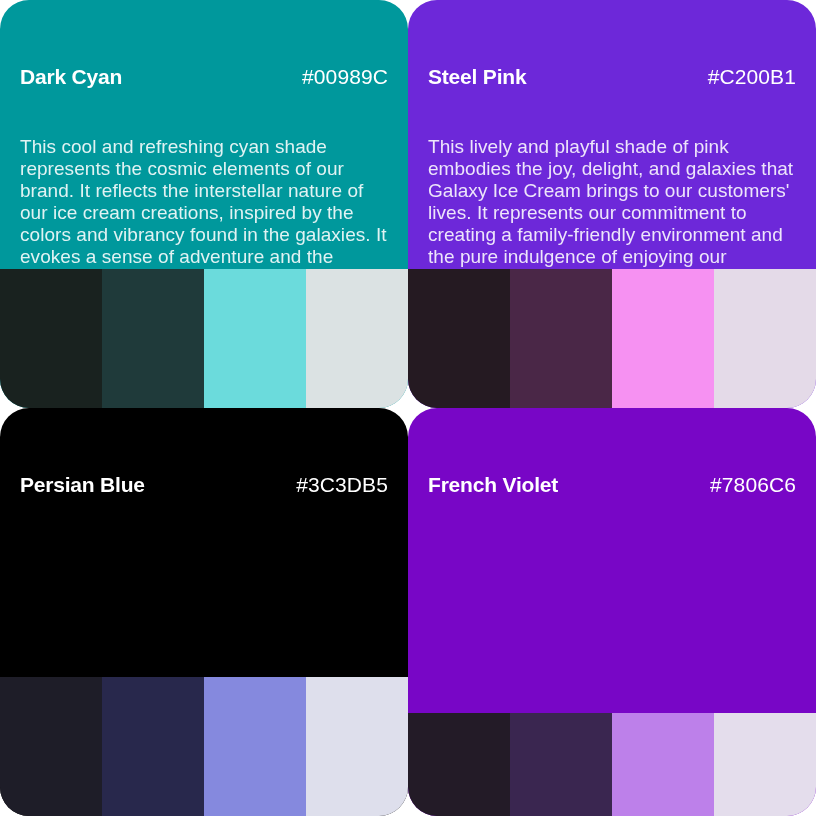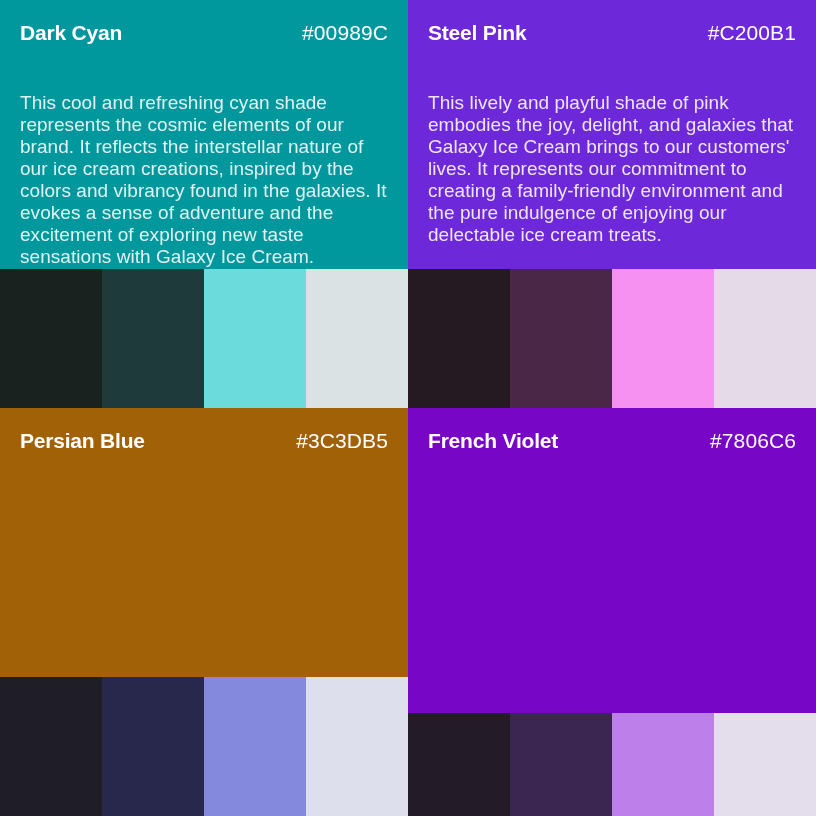--- a/index.html
+++ b/index.html
@@ -19,20 +19,21 @@
     display: grid;
     grid-template-columns: 408px 408px;
     grid-template-rows: 408px 408px;
   }
 
   .color-panel {
     position: relative;
     display: flex;
     flex-direction: column;
     overflow: hidden;
+    border-radius: 29px;
   }
 
   .panel-content {
     height: 269px;
     padding: 20px 20px 0 20px;
     display: flex;
     flex-direction: column;
   }
 
   .panel-header {
@@ -51,20 +52,21 @@
     white-space: nowrap;
   }
 
   .color-hex {
     font-size: 21px;
     font-weight: 400;
     color: #ffffff;
     letter-spacing: 0.1px;
     line-height: 1.2;
     white-space: nowrap;
+    margin-top: 44px;
   }
 
   .color-description {
     font-size: 19px;
     line-height: 22px;
     color: rgba(255,255,255,0.88);
     letter-spacing: 0.05px;
     margin-top: 36px;
   }
 
@@ -109,21 +111,21 @@
       <p class="color-description">This lively and playful shade of pink embodies the joy, delight, and galaxies that Galaxy Ice Cream brings to our customers' lives. It represents our commitment to creating a family-friendly environment and the pure indulgence of enjoying our delectable ice cream treats.</p>
     </div>
     <div class="swatch-strip">
       <div class="swatch" style="background-color: rgb(37, 26, 34);"></div>
       <div class="swatch" style="background-color: rgb(74, 39, 71);"></div>
       <div class="swatch" style="background-color: rgb(246, 145, 242);"></div>
       <div class="swatch" style="background-color: rgb(228, 218, 232);"></div>
     </div>
   </section>
 
-  <section class="color-panel" style="background-color: #a16207;">
+  <section class="color-panel" style="background-color: #000000;">
     <div class="panel-content">
       <div class="panel-header">
         <span class="color-name">Persian Blue</span>
         <span class="color-hex">#3C3DB5</span>
       </div>
     </div>
     <div class="swatch-strip">
       <div class="swatch" style="background-color: rgb(30, 29, 40);"></div>
       <div class="swatch" style="background-color: rgb(40, 40, 76);"></div>
       <div class="swatch" style="background-color: rgb(133, 137, 222);"></div>

